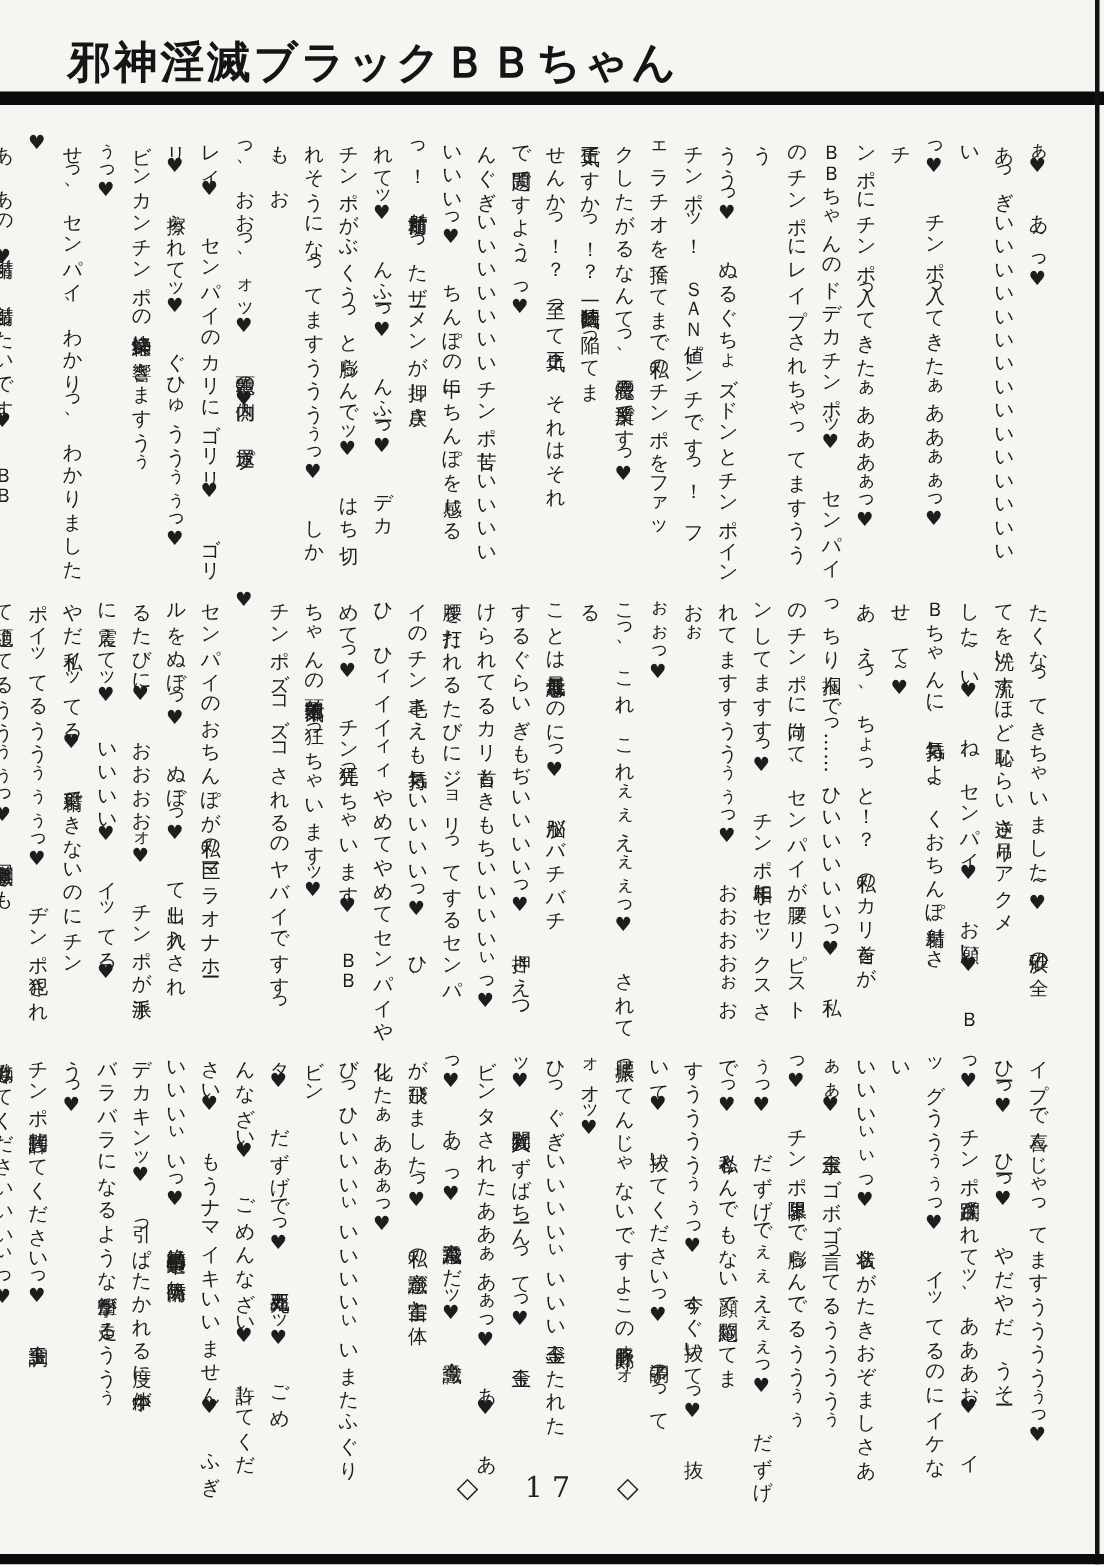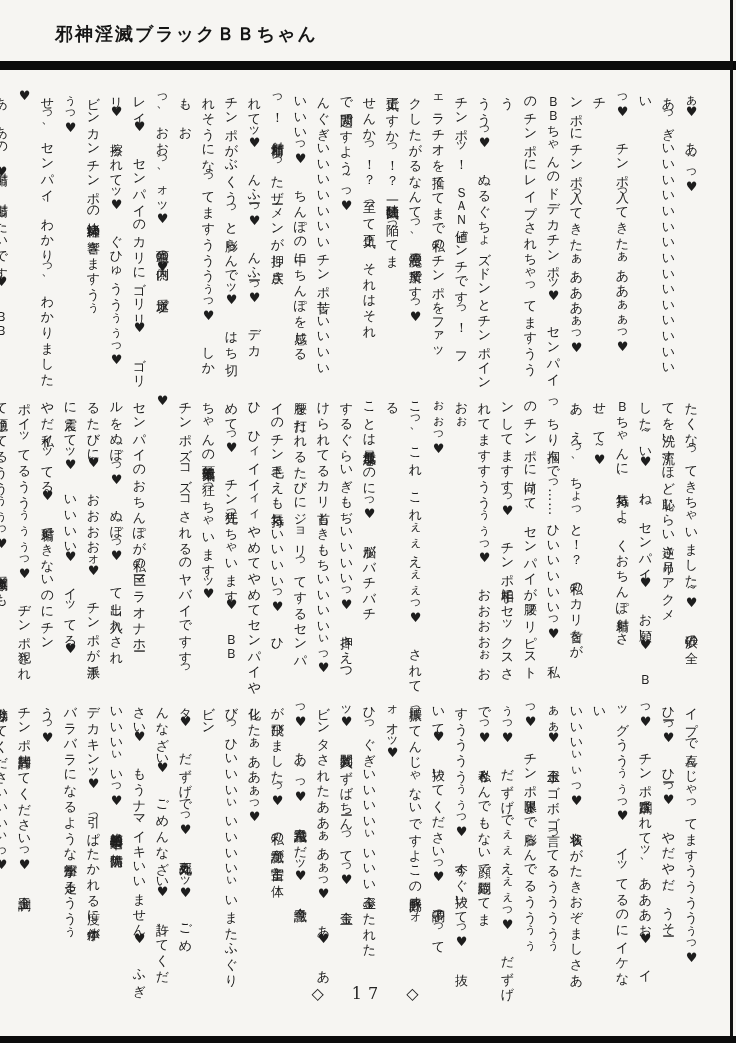--- a/index.html
+++ b/index.html
@@ -5,22 +5,22 @@
   html,body{margin:0;padding:0;}
   .page{
     position:relative;
     width:736px;height:1043px;
     background:#f6f5f2;
     overflow:hidden;
     font-family:"DejaVu Serif","Liberation Serif",serif;
     color:#1b1b1b;
   }
   .title{
-    position:absolute;left:55px;top:22px;
-    font-size:18px;font-weight:600;letter-spacing:2px;
+    position:absolute;left:45px;top:22px;
+    font-size:29px;font-weight:600;letter-spacing:2px;
     color:#151515;white-space:nowrap;
   }
   .title-rule{
     position:absolute;left:0;top:61px;
     width:736px;height:9px;background:#0b0b0b;
   }
   .text-body{
     position:absolute;top:88px;left:0;
     width:703px; 
     display:flex;flex-direction:column;align-items:flex-end;
@@ -31,21 +31,21 @@
     text-orientation:mixed;
     white-space:pre-line;
     height:296px;
     font-size:13px;
     line-height:23px;
     letter-spacing:0.8px;
     color:#1d1d1d;
   }
   .page-number{
     position:absolute;left:0;bottom:38px;width:736px;
-    text-align:center;font-size:16px;letter-spacing:6px;color:#222;
+    text-align:center;font-size:19px;letter-spacing:6px;color:#222;
   }
   .edge-right{
     position:absolute;top:0;right:3px;width:3px;height:1043px;
     background:#111;
   }
   .edge-bottom{
     position:absolute;left:0;bottom:0;width:736px;height:7px;
     background:#0c0c0c;
   }
 </style>

